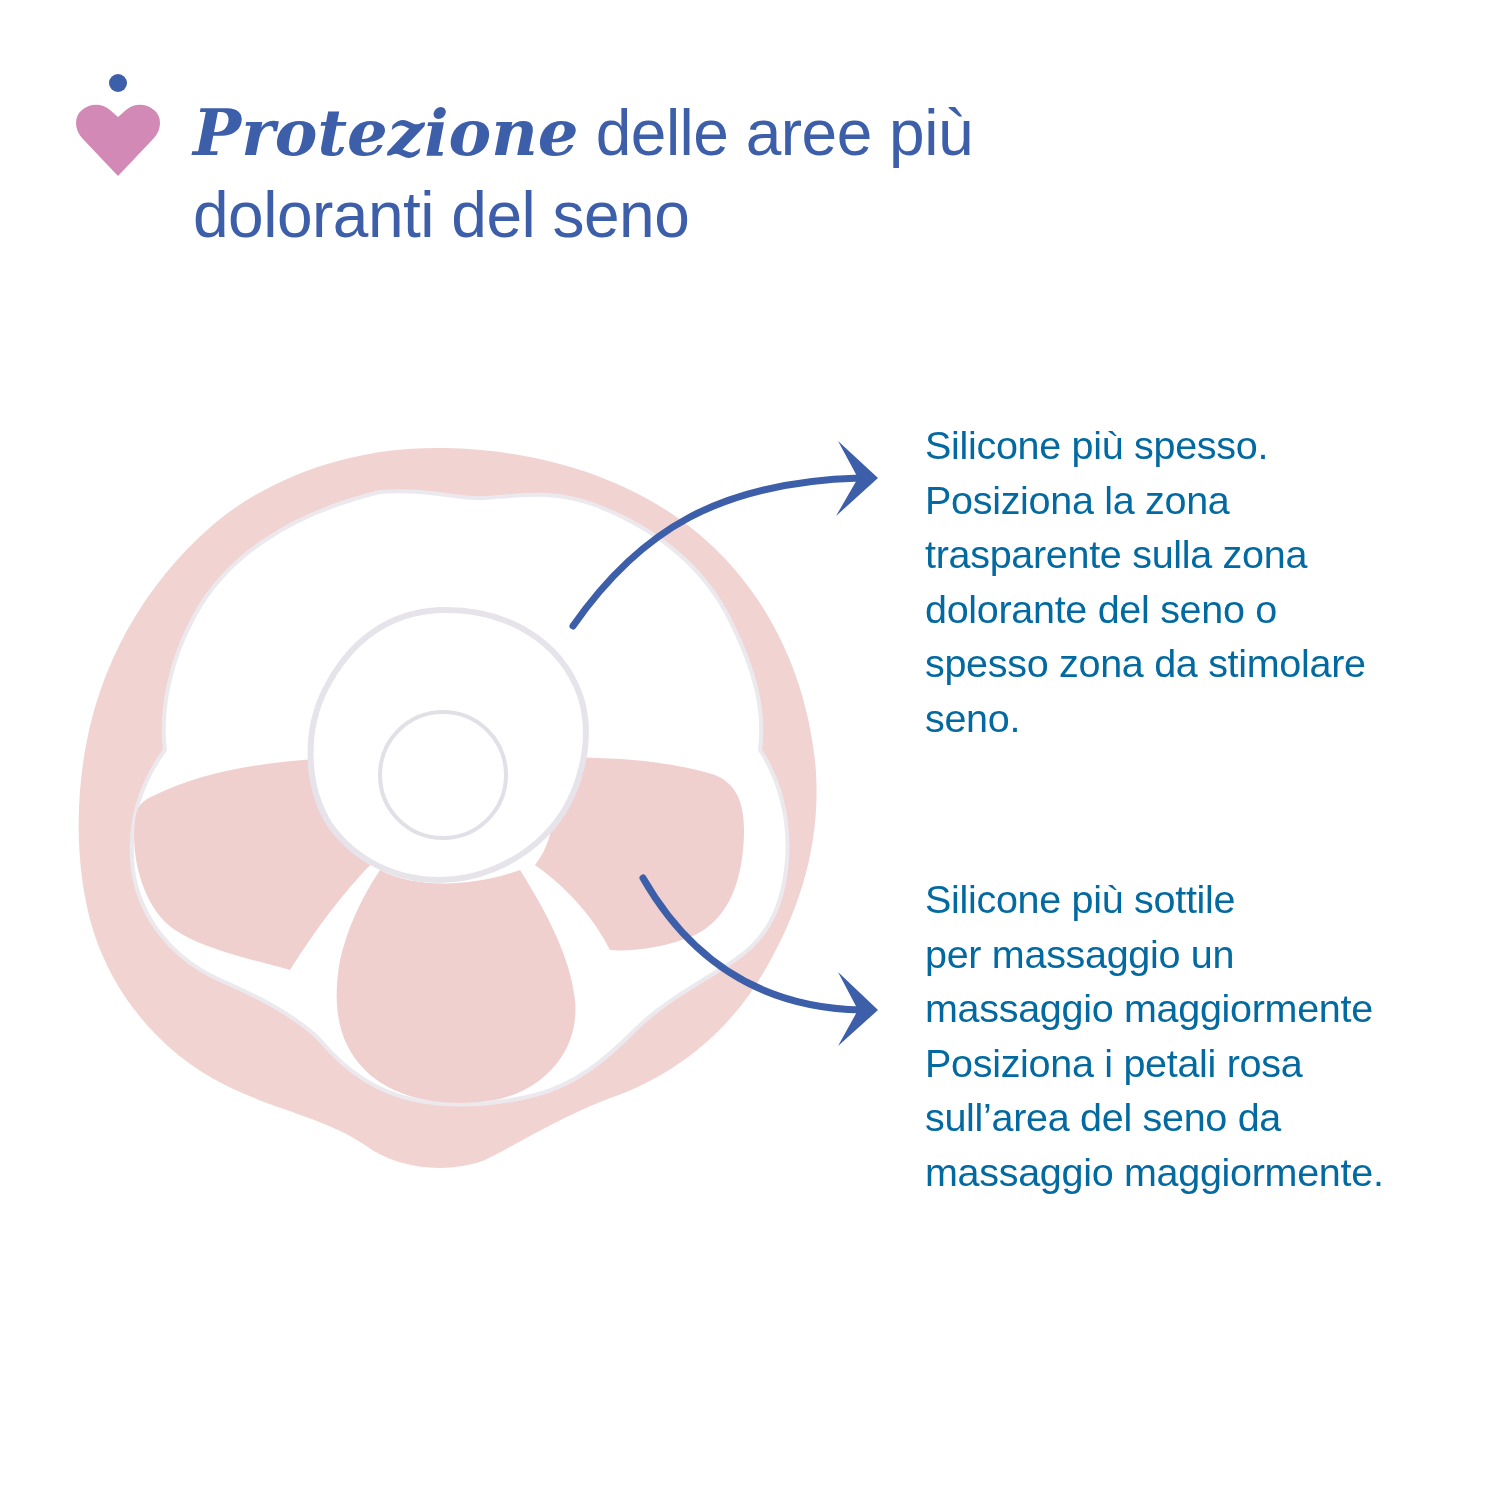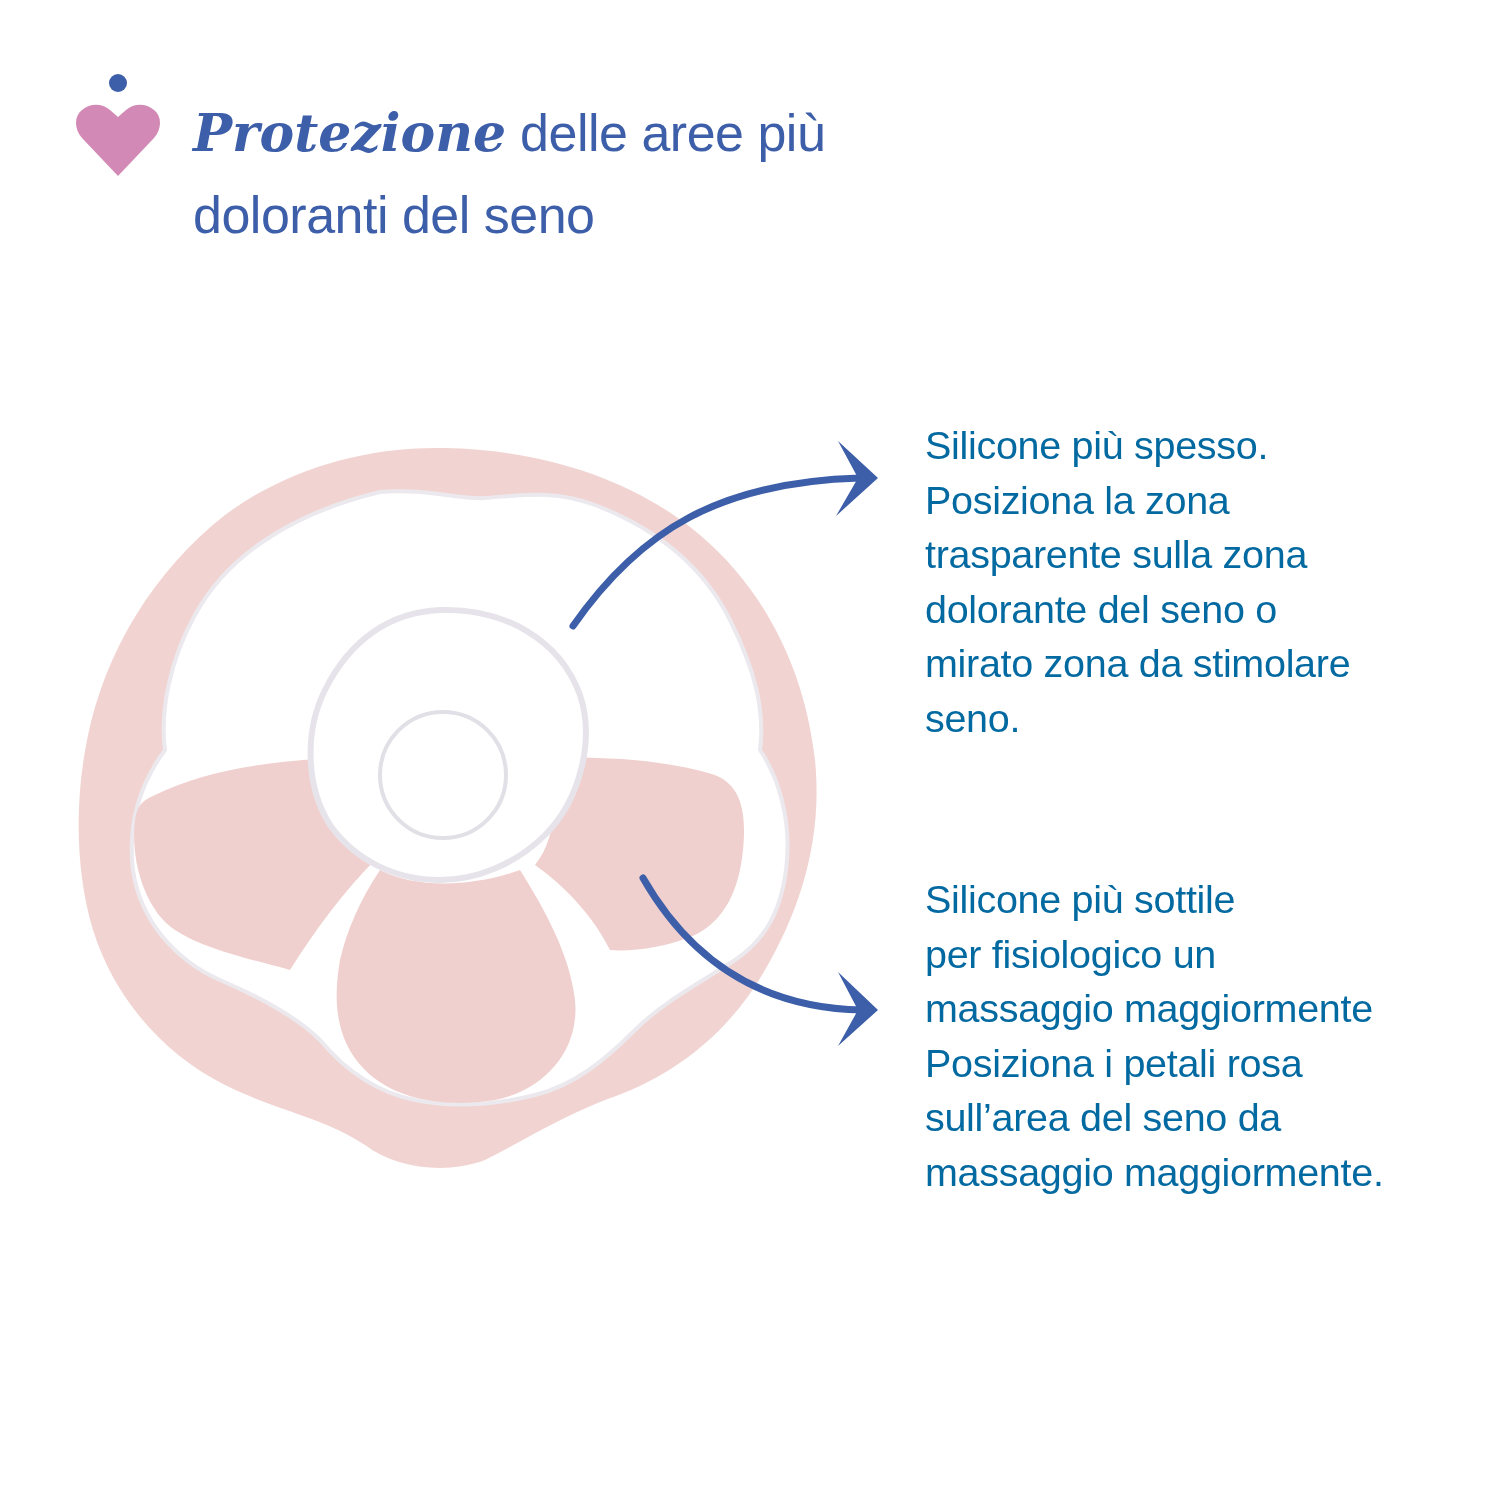--- a/index.html
+++ b/index.html
@@ -1,18 +1,18 @@
 <!DOCTYPE html>
 <html><head>
 <meta charset="utf-8">
 <style>
   html, body { margin: 0; padding: 0; background: #ffffff; }
   body { width: 1500px; height: 1500px; position: relative; overflow: hidden; font-family: "Liberation Sans", sans-serif; }
   .logo { position: absolute; left: 72px; top: 72px; width: 92px; height: 110px; }
-  .title { position: absolute; left: 193px; top: 92px; color: #3d5ea8; font-size: 52px; line-height: 82px; letter-spacing: -0.5px; }
+  .title { position: absolute; left: 193px; top: 92px; color: #3d5ea8; font-size: 64px; line-height: 82px; letter-spacing: -0.5px; }
   .title .em { font-family: "DejaVu Serif", "Liberation Serif", serif; font-style: italic; font-weight: bold; letter-spacing: 0; }
   .title .rest { font-family: "Liberation Sans", sans-serif; }
   .product { position: absolute; left: 75px; top: 440px; width: 745px; height: 735px; }
   .arrows { position: absolute; left: 0; top: 0; width: 1500px; height: 1500px; pointer-events: none; }
   .desc { position: absolute; left: 925px; color: #0369a1; font-size: 39.5px; line-height: 54.5px; letter-spacing: -0.3px; font-family: "Liberation Sans", sans-serif; }
   .desc .line { display: block; white-space: nowrap; }
   .desc-top { top: 418px; }
   .desc-bottom { top: 872px; }
 </style>
 </head>
@@ -52,24 +52,24 @@
     <path d="M643 878 C690 960 760 1008 862 1010" fill="none" stroke="#3d5ea8" stroke-width="7" stroke-linecap="round"></path>
     <path d="M838 972 L878 1010 L838 1046 L858 1010 Z" fill="#3d5ea8"></path>
   </g>
 </svg>
 
 <div class="desc desc-top">
   <span class="line">Silicone più spesso.</span>
   <span class="line">Posiziona la zona</span>
   <span class="line">trasparente sulla zona</span>
   <span class="line">dolorante del seno o</span>
-  <span class="line">mirato zona da stimolare</span>
+  <span class="line">spesso zona da stimolare</span>
   <span class="line">seno.</span>
 </div>
 
 <div class="desc desc-bottom">
   <span class="line">Silicone più sottile</span>
-  <span class="line">per fisiologico un</span>
+  <span class="line">per massaggio un</span>
   <span class="line">massaggio maggiormente</span>
   <span class="line">Posiziona i petali rosa</span>
   <span class="line">sull’area del seno da</span>
   <span class="line">massaggio maggiormente.</span>
 </div>
 
 </body></html>

